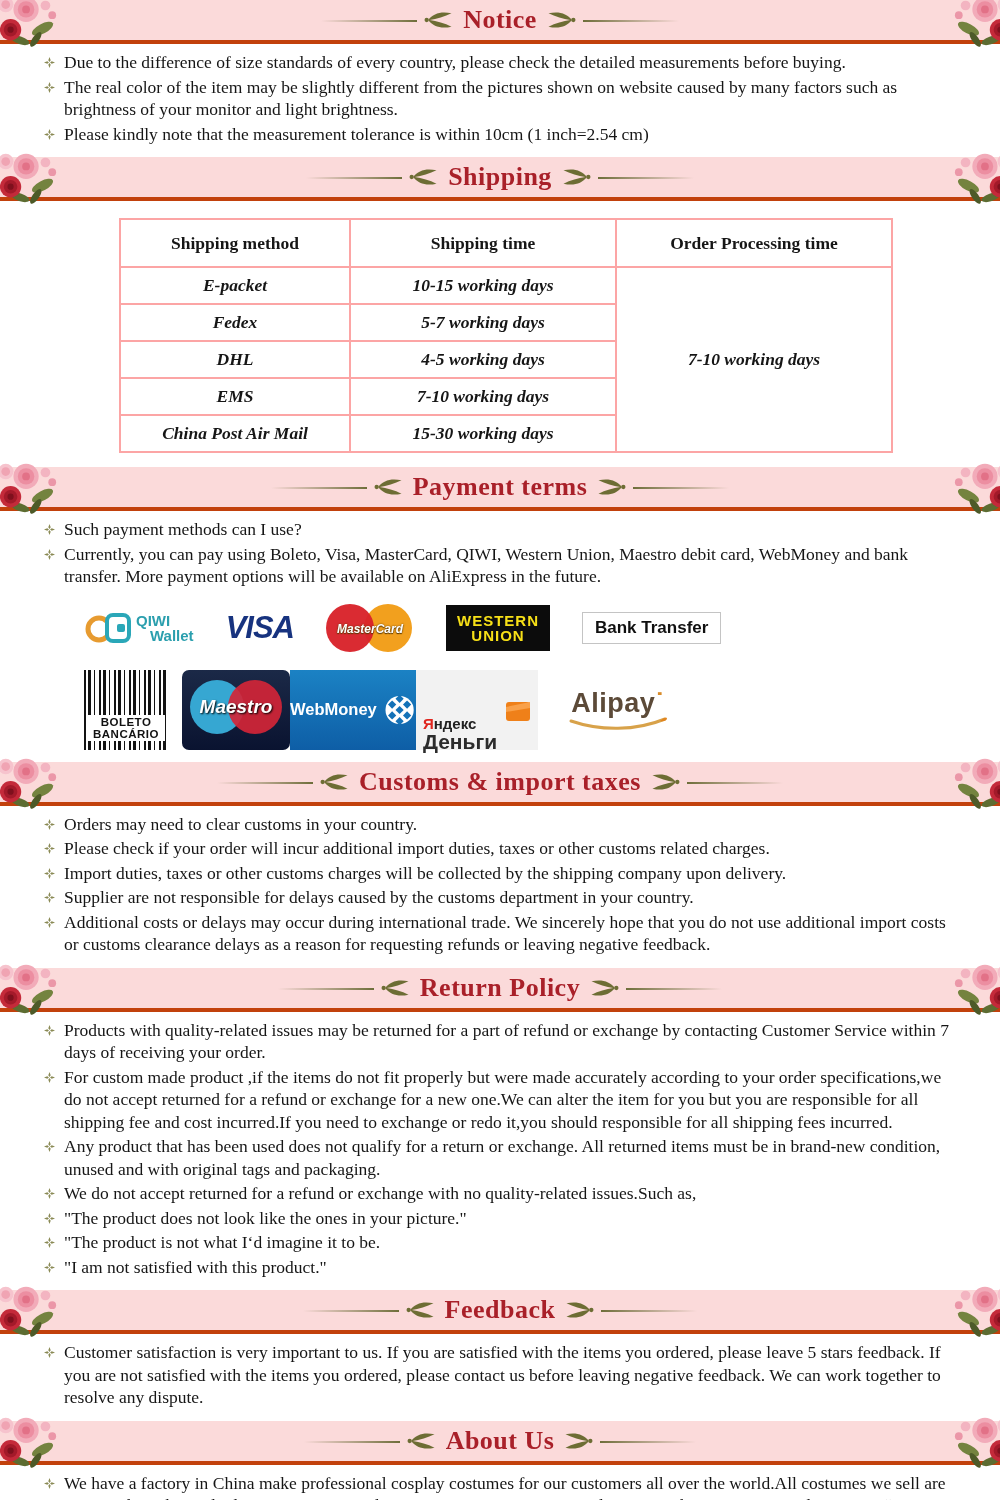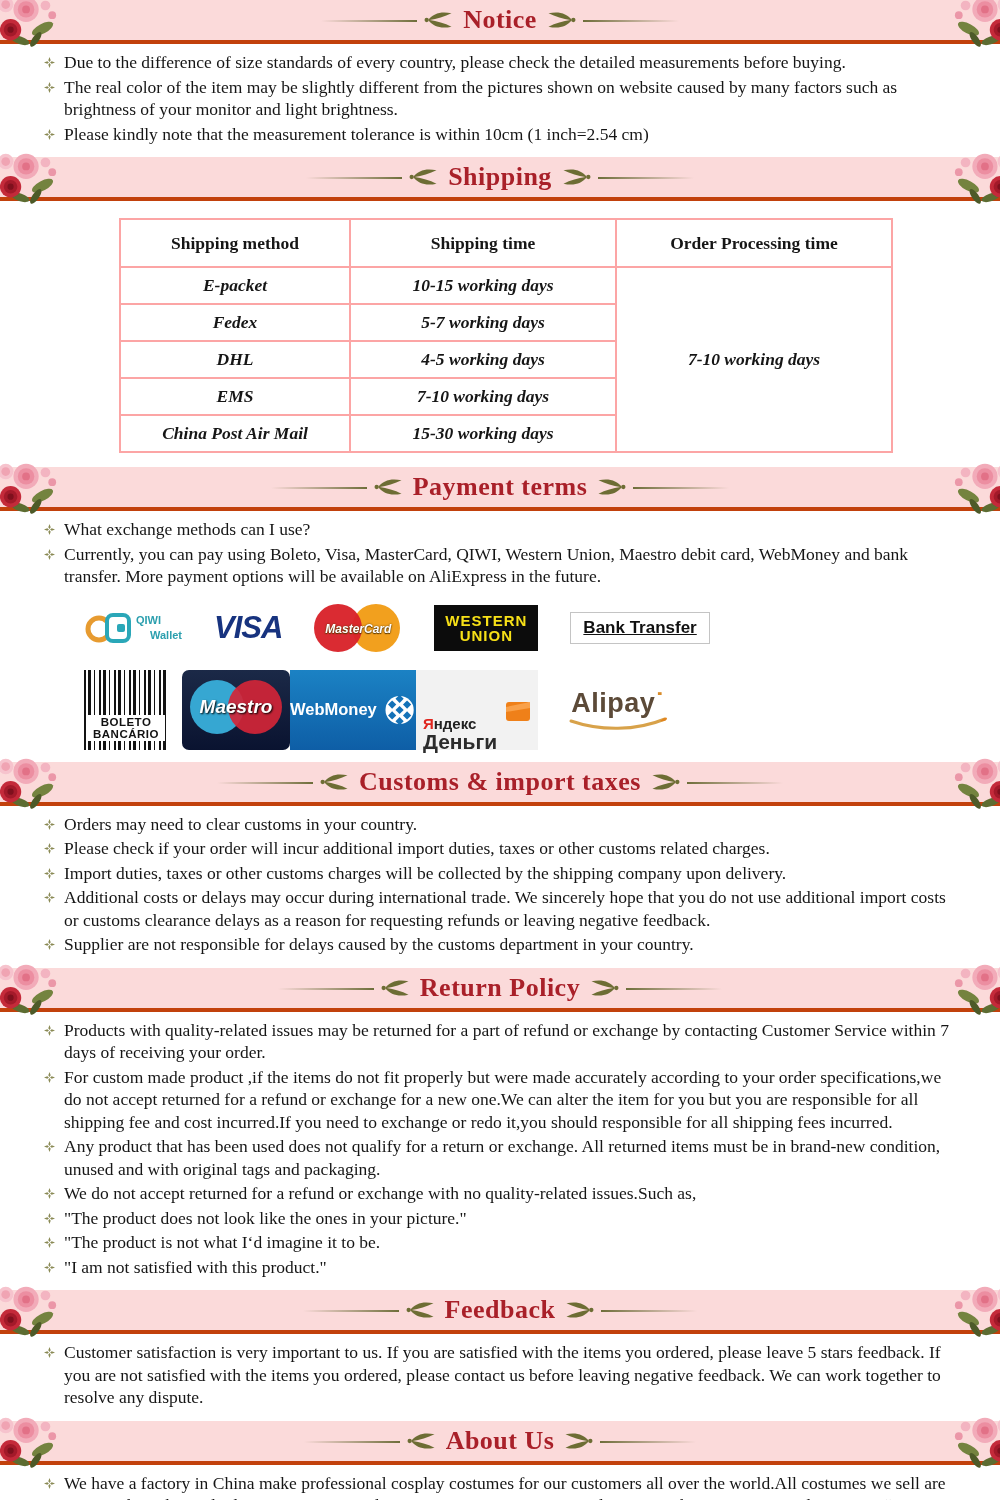--- a/index.html
+++ b/index.html
@@ -40,21 +40,21 @@
   .ship th{height:46px;}
   .ship td{height:35px;font-style:italic;}
   .c-method{width:212px;} .c-time{width:248px;} .c-proc{width:258px;}
   
   .logos{margin:12px 0 12px 84px; font-family:"Liberation Sans","DejaVu Sans",sans-serif;}
   .lrow{display:flex; align-items:center;}
   .lrow1{gap:32px; height:56px;}
   .lrow2{margin-top:14px; height:80px; align-items:stretch;}
   .logo{display:flex; align-items:center;}
   
-  .qiwi-text{display:flex; flex-direction:column; color:#2b9fae; font-weight:bold; line-height:15px; font-size:11px;justify-content:flex-end;}
+  .qiwi-text{display:flex; flex-direction:column; color:#2b9fae; font-weight:bold; line-height:15px; font-size:15px;justify-content:flex-end;}
   .qiwi-text span:last-child{margin-left:14px;}
   
   .visa{font-weight:bold; font-style:italic; font-size:31px; color:#17337f; letter-spacing:-1px;}
   
   .mc{position:relative; width:88px; height:52px;}
   .mc .c{position:absolute; top:2px; width:48px; height:48px; border-radius:50%;}
   .mc .red{left:0; background:#d9222a; z-index:2; opacity:.96;}
   .mc .org{left:38px; background:#f2a01e; z-index:1;}
   .mc-text{
     position:absolute; z-index:3; top:20px; left:2px; width:84px; text-align:center;
@@ -63,21 +63,21 @@
   }
   
   .wu{
     width:104px; height:46px; background:#0c0c0c; color:#f7e017;
     display:flex; flex-direction:column; justify-content:center; text-align:center;
     font-weight:bold; font-size:15px; line-height:15px; letter-spacing:1px;
   }
   
   .bank{
     border:1px solid #c4c4c4; background:#fff; padding:5px 12px;
-    font-weight:bold; font-size:17px; color:#101010;text-decoration:underline;
+    font-weight:bold; font-size:17px; color:#101010;
   }
   
   .boleto{
     position:relative; width:84px;
     background:repeating-linear-gradient(90deg,#131313 0 2px,#fff 2px 4px,#131313 4px 7px,#fff 7px 10px,#131313 10px 11px,#fff 11px 15px);
   }
   .boleto-label{
     position:absolute; left:3px; right:3px; bottom:9px; background:#fff;
     text-align:center; font-weight:bold; color:#111; font-size:11.5px; line-height:12px;
     padding:1px 0; letter-spacing:.5px;
@@ -246,21 +246,21 @@
   <div class="line line-r"></div>
   <svg class="rose rose-r">
       <use href="#rose-sym"></use>
     </svg>
 </div>
 <ul class="blist" style="margin-bottom:6px">
   <li>
     <svg class="bullet" viewBox="0 0 12 12">
       <path fill="#8a8a55" d="M6 0l1.3 3.6L6 5.4 4.7 3.6z M12 6l-3.6 1.3L6.6 6l1.8-1.3z M6 12l-1.3-3.6L6 6.6l1.3 1.8z M0 6l3.6-1.3L5.4 6 3.6 7.3z"></path>
     </svg>
-    <span class="li-text">What exchange methods can I use?</span>
+    <span class="li-text">Such payment methods can I use?</span>
   </li>
 
   <li>
     <svg class="bullet" viewBox="0 0 12 12">
       <path fill="#8a8a55" d="M6 0l1.3 3.6L6 5.4 4.7 3.6z M12 6l-3.6 1.3L6.6 6l1.8-1.3z M6 12l-1.3-3.6L6 6.6l1.3 1.8z M0 6l3.6-1.3L5.4 6 3.6 7.3z"></path>
     </svg>
     <span class="li-text">Currently, you can pay using Boleto, Visa, MasterCard, QIWI, Western Union, Maestro debit card, WebMoney and bank transfer. More payment options will be available on AliExpress in the future.</span>
   </li>
 </ul>
 
@@ -372,29 +372,29 @@
     <svg class="bullet" viewBox="0 0 12 12">
       <path fill="#8a8a55" d="M6 0l1.3 3.6L6 5.4 4.7 3.6z M12 6l-3.6 1.3L6.6 6l1.8-1.3z M6 12l-1.3-3.6L6 6.6l1.3 1.8z M0 6l3.6-1.3L5.4 6 3.6 7.3z"></path>
     </svg>
     <span class="li-text">Import duties, taxes or other customs charges will be collected by the shipping company upon delivery.</span>
   </li>
 
   <li>
     <svg class="bullet" viewBox="0 0 12 12">
       <path fill="#8a8a55" d="M6 0l1.3 3.6L6 5.4 4.7 3.6z M12 6l-3.6 1.3L6.6 6l1.8-1.3z M6 12l-1.3-3.6L6 6.6l1.3 1.8z M0 6l3.6-1.3L5.4 6 3.6 7.3z"></path>
     </svg>
+    <span class="li-text">Supplier are not responsible for delays caused by the customs department in your country.</span>
+  </li>
+
+  <li>
+    <svg class="bullet" viewBox="0 0 12 12">
+      <path fill="#8a8a55" d="M6 0l1.3 3.6L6 5.4 4.7 3.6z M12 6l-3.6 1.3L6.6 6l1.8-1.3z M6 12l-1.3-3.6L6 6.6l1.3 1.8z M0 6l3.6-1.3L5.4 6 3.6 7.3z"></path>
+    </svg>
     <span class="li-text">Additional costs or delays may occur during international trade. We sincerely hope that you do not use additional import costs or customs clearance delays as a reason for requesting refunds or leaving negative feedback.</span>
   </li>
-
-  <li>
-    <svg class="bullet" viewBox="0 0 12 12">
-      <path fill="#8a8a55" d="M6 0l1.3 3.6L6 5.4 4.7 3.6z M12 6l-3.6 1.3L6.6 6l1.8-1.3z M6 12l-1.3-3.6L6 6.6l1.3 1.8z M0 6l3.6-1.3L5.4 6 3.6 7.3z"></path>
-    </svg>
-    <span class="li-text">Supplier are not responsible for delays caused by the customs department in your country.</span>
-  </li>
 </ul>
 
 <div class="banner">
   <svg class="rose rose-l">
       <use href="#rose-sym"></use>
     </svg>
   <div class="line line-l"></div>
   <svg class="orn">
       <use href="#orn-sym"></use>
     </svg>

